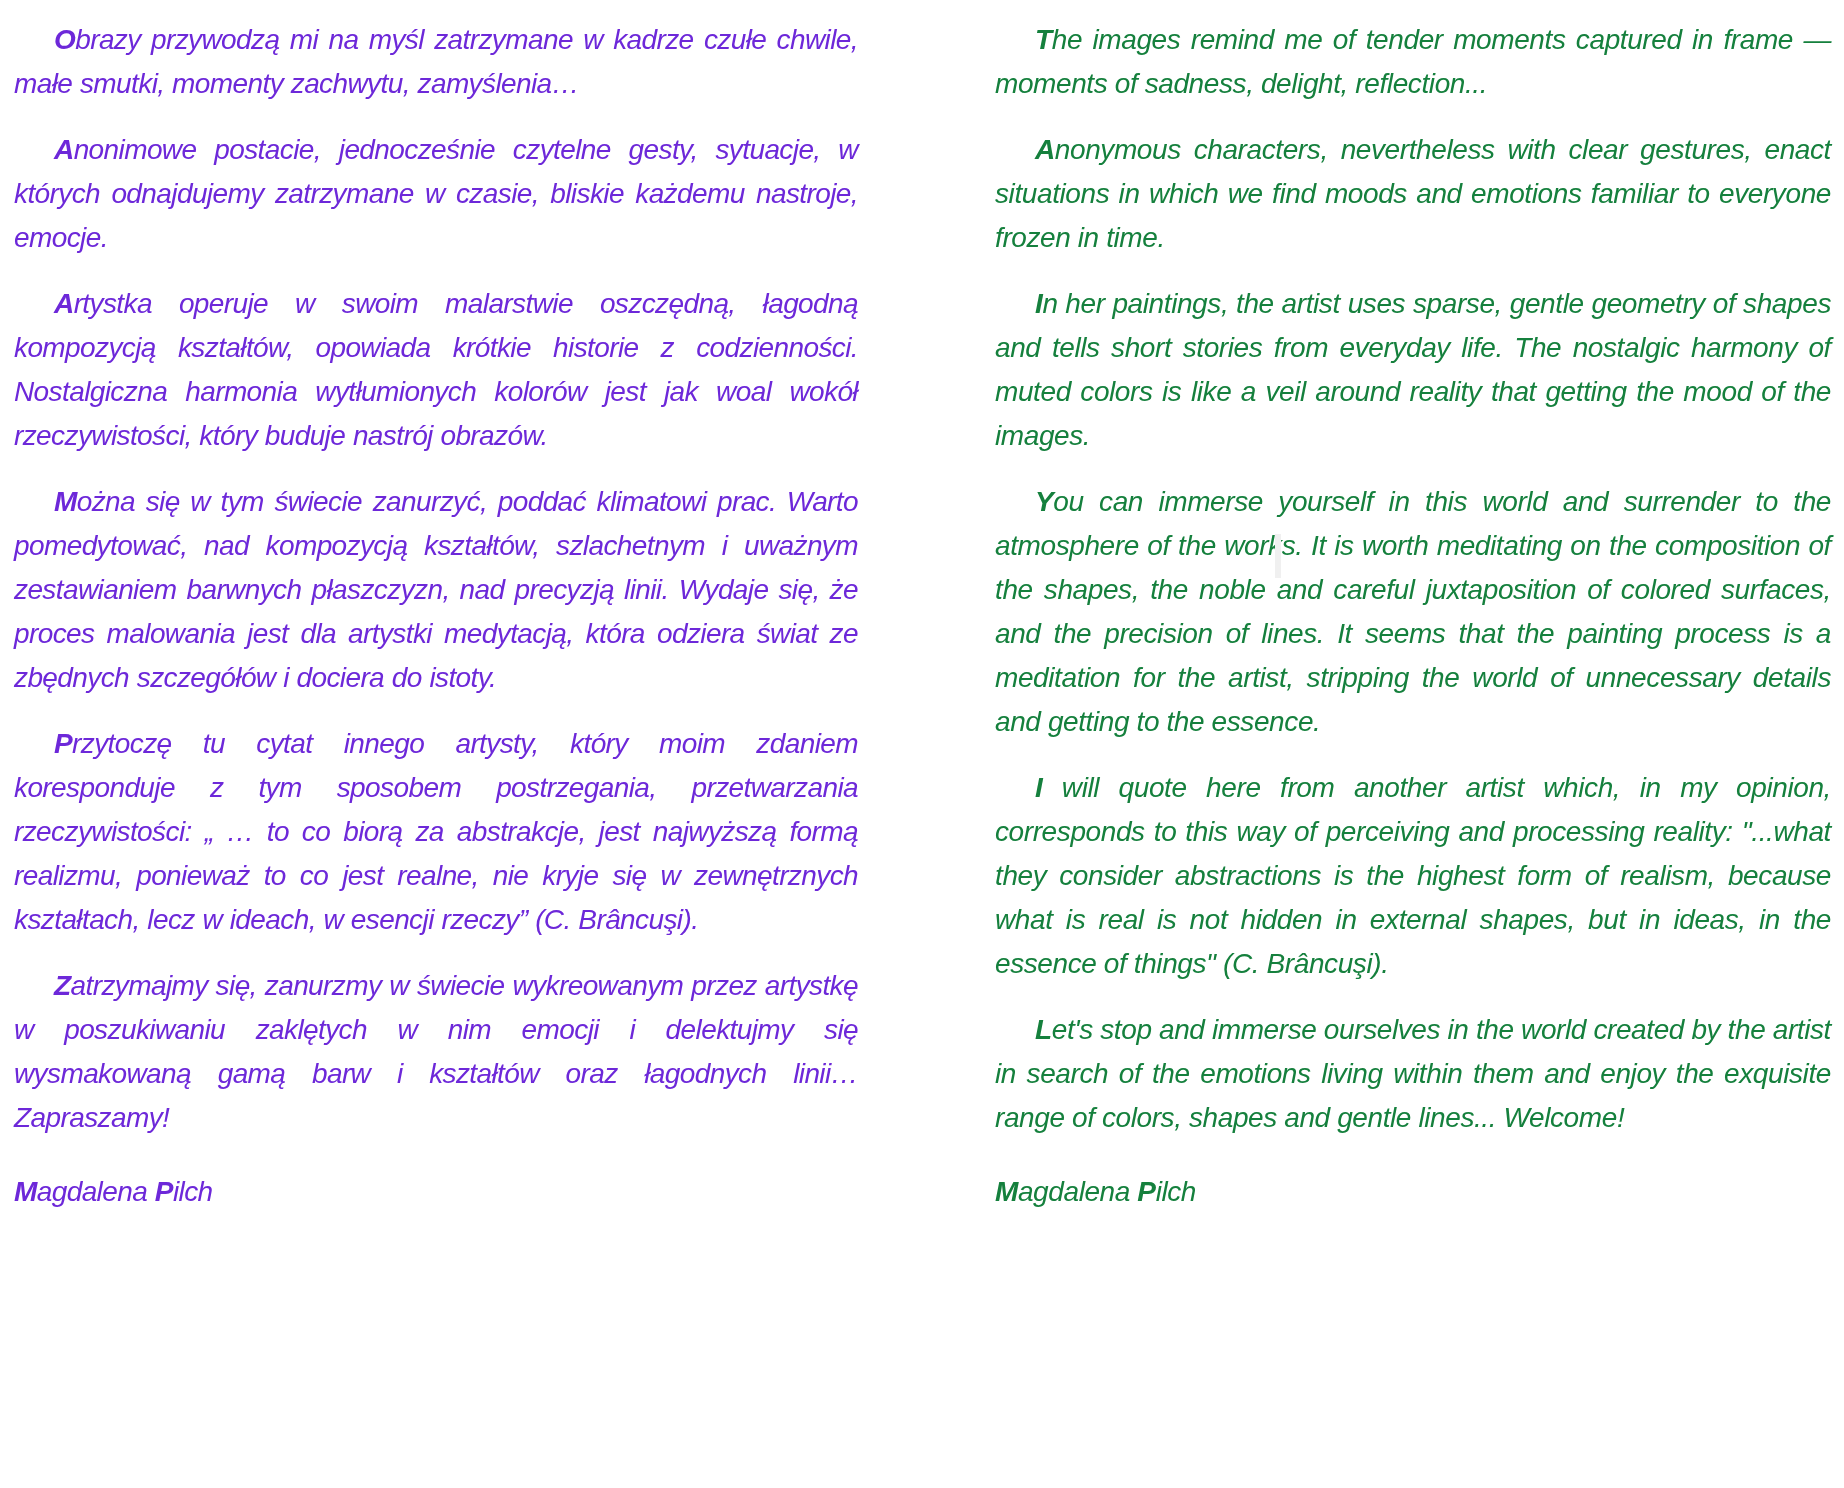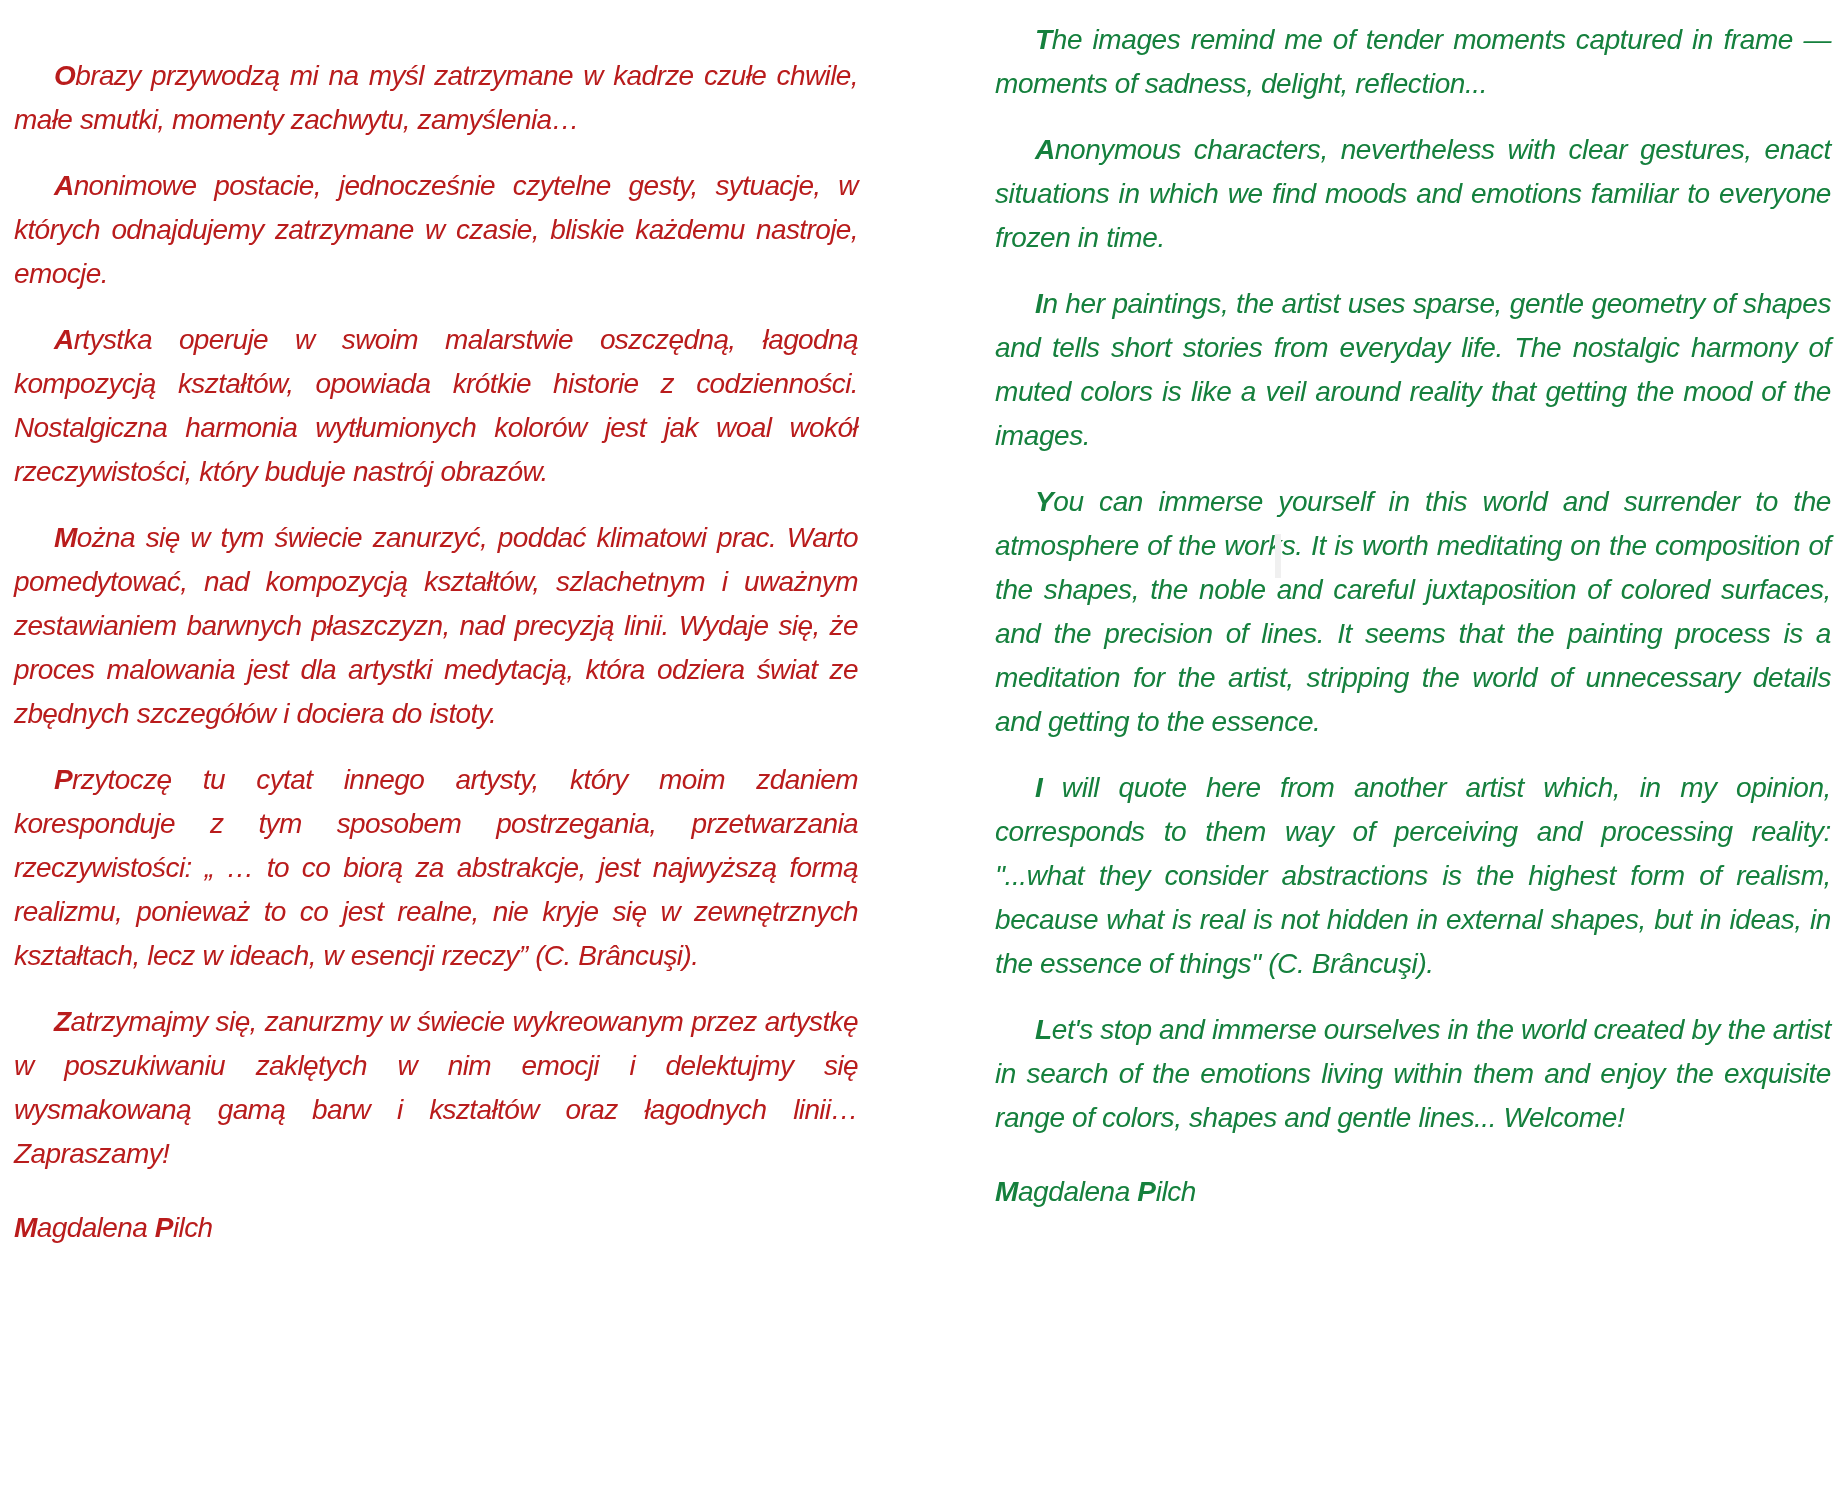--- a/index.html
+++ b/index.html
@@ -54,33 +54,33 @@
     left: 1275px;
     top: 534px;
     width: 6px;
     height: 44px;
     background: #f0f0f0;
   }
 </style>
 </head>
 <body>
 
-<div class="column polish" lang="pl" style="color: #b91c1c; margin-top: 36px;">
+<div class="column polish" lang="pl" style="color: #6d28d9;">
   <p><span class="lead">O</span><span>brazy przywodzą mi na myśl zatrzymane w kadrze czułe chwile, małe smutki, momenty zachwytu, zamyślenia…</span></p>
   <p><span class="lead">A</span><span>nonimowe postacie, jednocześnie czytelne gesty, sytuacje, w których odnajdujemy zatrzymane w czasie, bliskie każdemu nastroje, emocje.</span></p>
   <p><span class="lead">A</span><span>rtystka operuje w swoim malarstwie oszczędną, łagodną kompozycją kształtów, opowiada krótkie historie z codzienności. Nostalgiczna harmonia wytłumionych kolorów jest jak woal wokół rzeczywistości, który buduje nastrój obrazów.</span></p>
   <p><span class="lead">M</span><span>ożna się w tym świecie zanurzyć, poddać klimatowi prac. Warto pomedytować, nad kompozycją kształtów, szlachetnym i uważnym zestawianiem barwnych płaszczyzn, nad precyzją linii. Wydaje się, że proces malowania jest dla artystki medytacją, która odziera świat ze zbędnych szczegółów i dociera do istoty.</span></p>
   <p><span class="lead">P</span><span>rzytoczę tu cytat innego artysty, który moim zdaniem koresponduje z tym sposobem postrzegania, przetwarzania rzeczywistości: „ … to co biorą za abstrakcje, jest najwyższą formą realizmu, ponieważ to co jest realne, nie kryje się w zewnętrznych kształtach, lecz w ideach, w esencji rzeczy” (C. Brâncuşi).</span></p>
   <p><span class="lead">Z</span><span>atrzymajmy się, zanurzmy w świecie wykreowanym przez artystkę w poszukiwaniu zaklętych w nim emocji i delektujmy się wysmakowaną gamą barw i kształtów oraz łagodnych linii… Zapraszamy!</span></p>
   <div class="signature"><span class="sig-bold">M</span><span>agdalena </span><span class="sig-bold">P</span><span>ilch</span></div>
 </div>
 
 <div class="column english" lang="en" style="color: #15803d;">
   <p><span class="lead">T</span><span>he images remind me of tender moments captured in frame — moments of sadness, delight, reflection...</span></p>
   <p><span class="lead">A</span><span>nonymous characters, nevertheless with clear gestures, enact situations in which we find moods and emotions familiar to everyone frozen in time.</span></p>
   <p><span class="lead">I</span><span>n her paintings, the artist uses sparse, gentle geometry of shapes and tells short stories from everyday life. The nostalgic harmony of muted colors is like a veil around reality that getting the mood of the images.</span></p>
   <p><span class="lead">Y</span><span>ou can immerse yourself in this world and surrender to the atmosphere of the works. It is worth meditating on the composition of the shapes, the noble and careful juxtaposition of colored surfaces, and the precision of lines. It seems that the painting process is a meditation for the artist, stripping the world of unnecessary details and getting to the essence.</span></p>
-  <p><span class="lead">I</span><span> will quote here from another artist which, in my opinion, corresponds to them way of perceiving and processing reality: "...what they consider abstractions is the highest form of realism, because what is real is not hidden in external shapes, but in ideas, in the essence of things" (C. Brâncuşi).</span></p>
+  <p><span class="lead">I</span><span> will quote here from another artist which, in my opinion, corresponds to this way of perceiving and processing reality: "...what they consider abstractions is the highest form of realism, because what is real is not hidden in external shapes, but in ideas, in the essence of things" (C. Brâncuşi).</span></p>
   <p><span class="lead">L</span><span>et's stop and immerse ourselves in the world created by the artist in search of the emotions living within them and enjoy the exquisite range of colors, shapes and gentle lines... Welcome!</span></p>
   <div class="signature"><span class="sig-bold">M</span><span>agdalena </span><span class="sig-bold">P</span><span>ilch</span></div>
 </div>
 
 <div class="caret-artifact"></div>
 
 </body></html>

